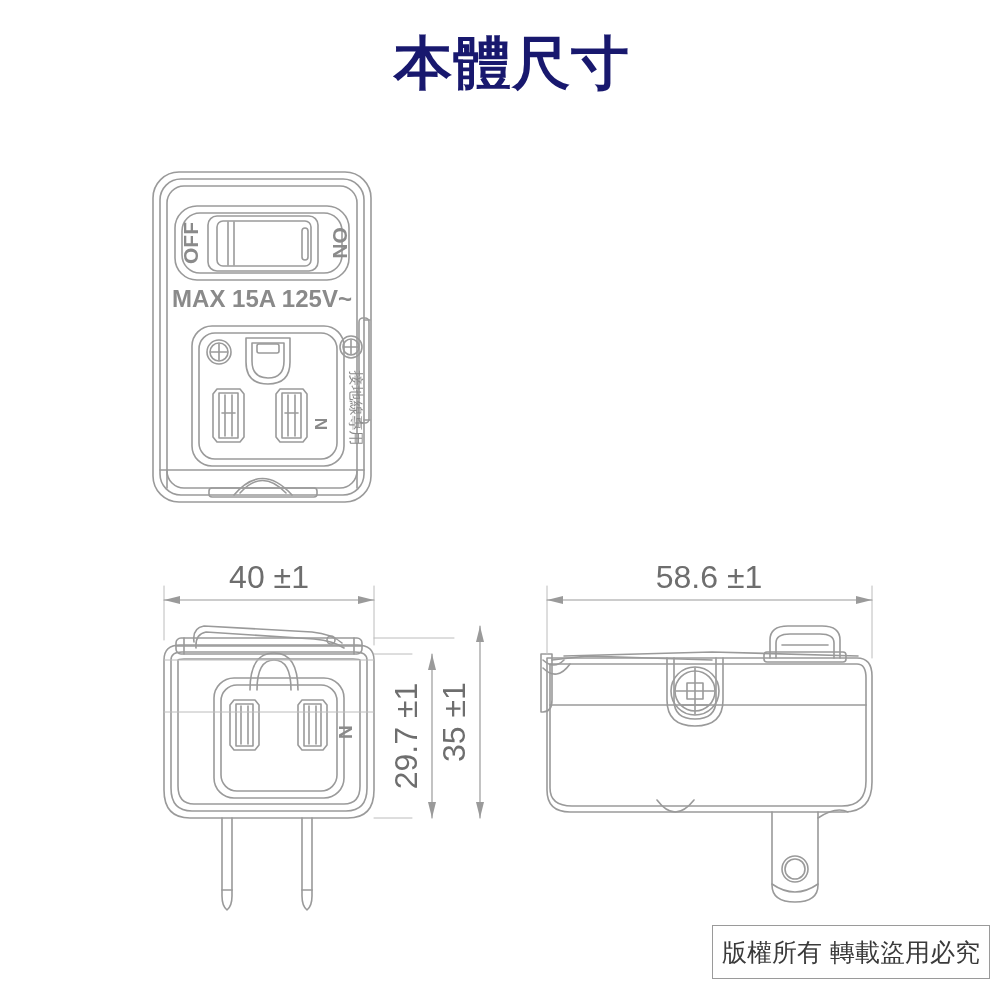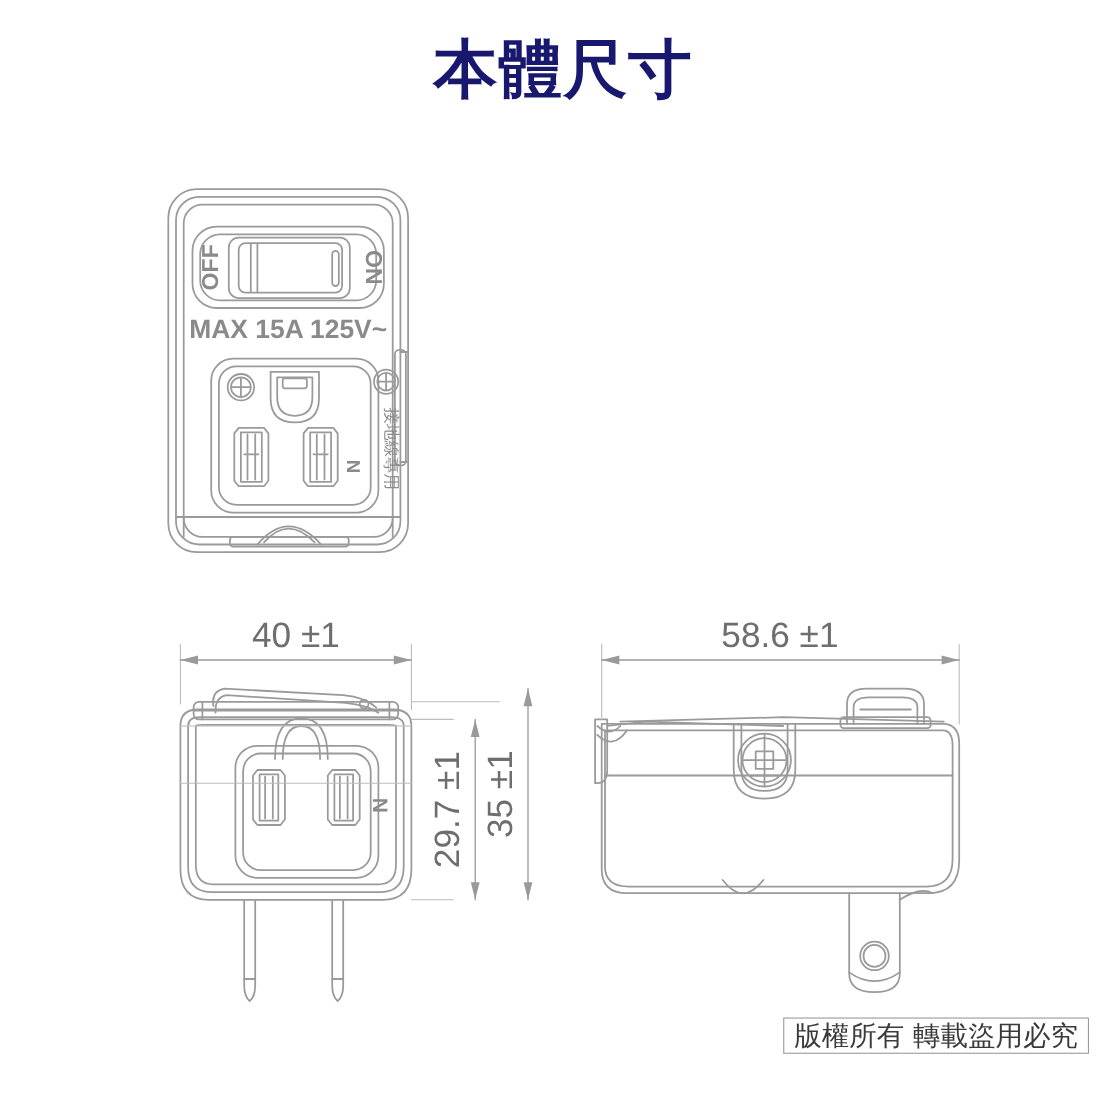--- a/index.html
+++ b/index.html
@@ -47,21 +47,21 @@
     color: #8a8a8a;
     line-height: 1;
     font-family: "DejaVu Sans", "Liberation Sans", sans-serif;
   }
 
   .copyright-box {
     position: absolute;
     left: 700px;
     top: 925px;
     width: 278px;
-    height: 33px;
+    height: 54px;
     border: 1.5px solid #9a9a9a;
     box-sizing: border-box;
     display: flex;
     align-items: center;
     justify-content: center;
     font-size: 25px;
     color: #3a3a3a;
     letter-spacing: 0px;
     font-family: "DejaVu Sans", "Liberation Sans", sans-serif;
     background: #ffffff;

